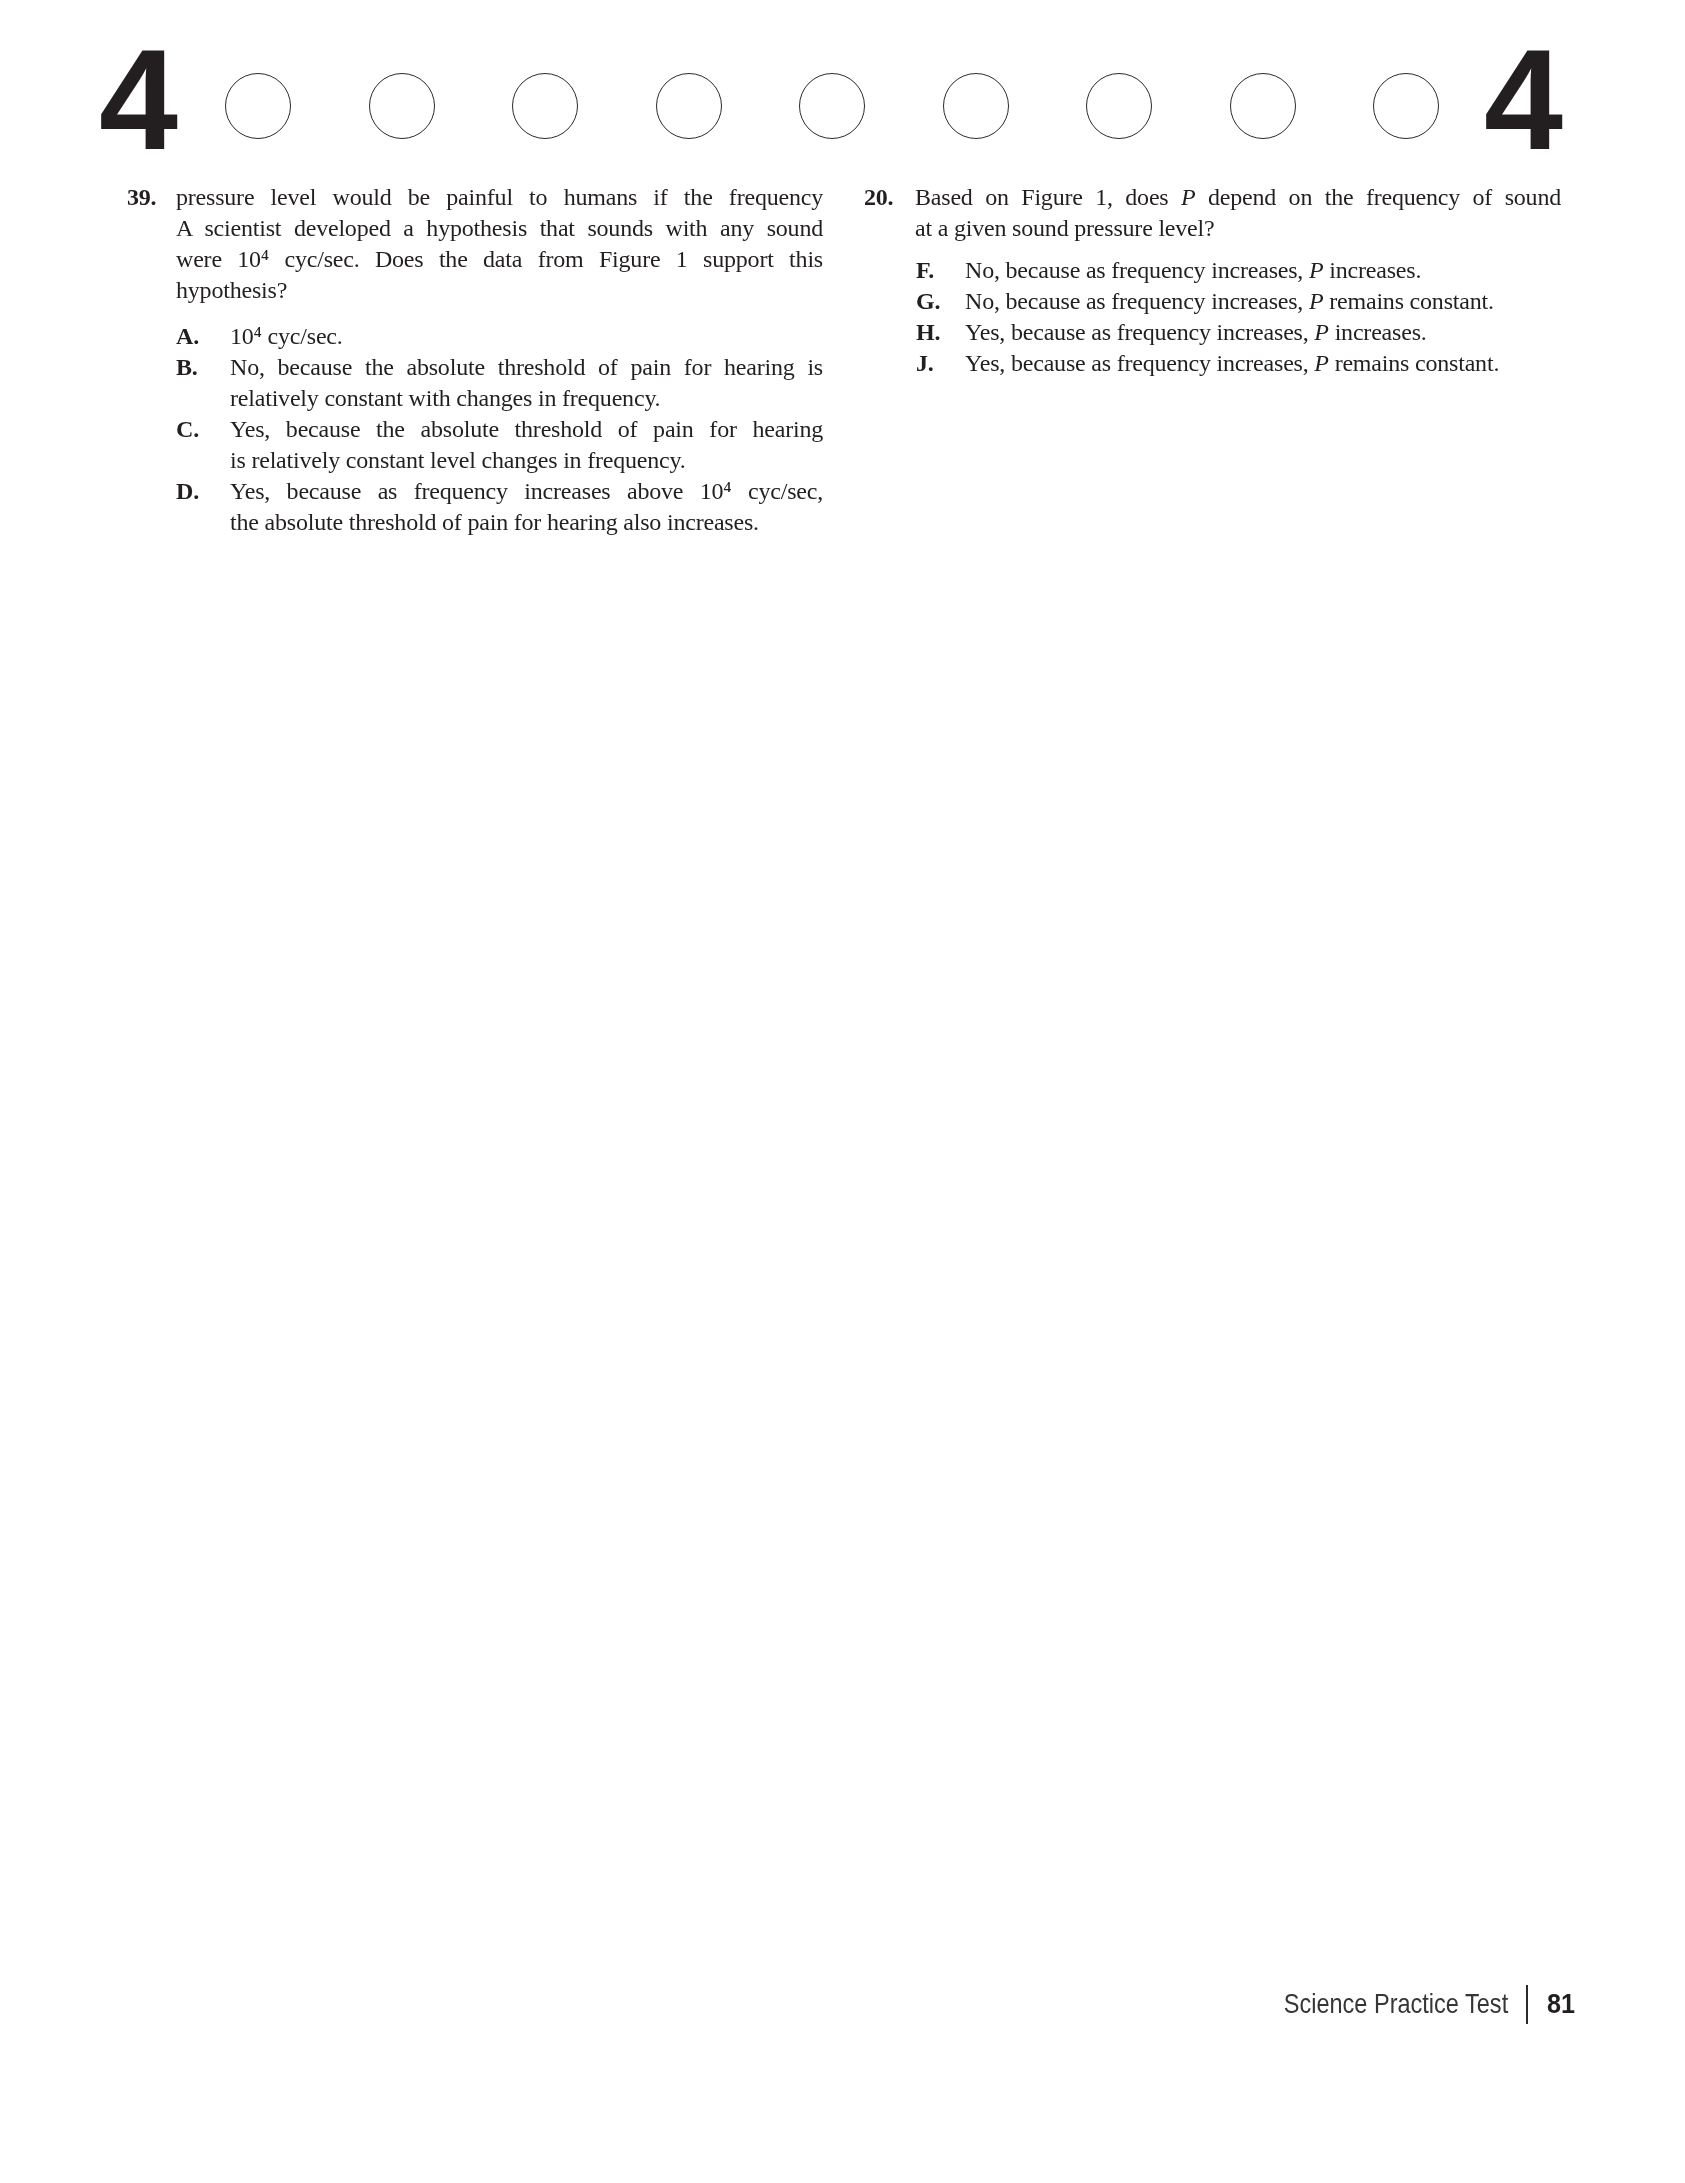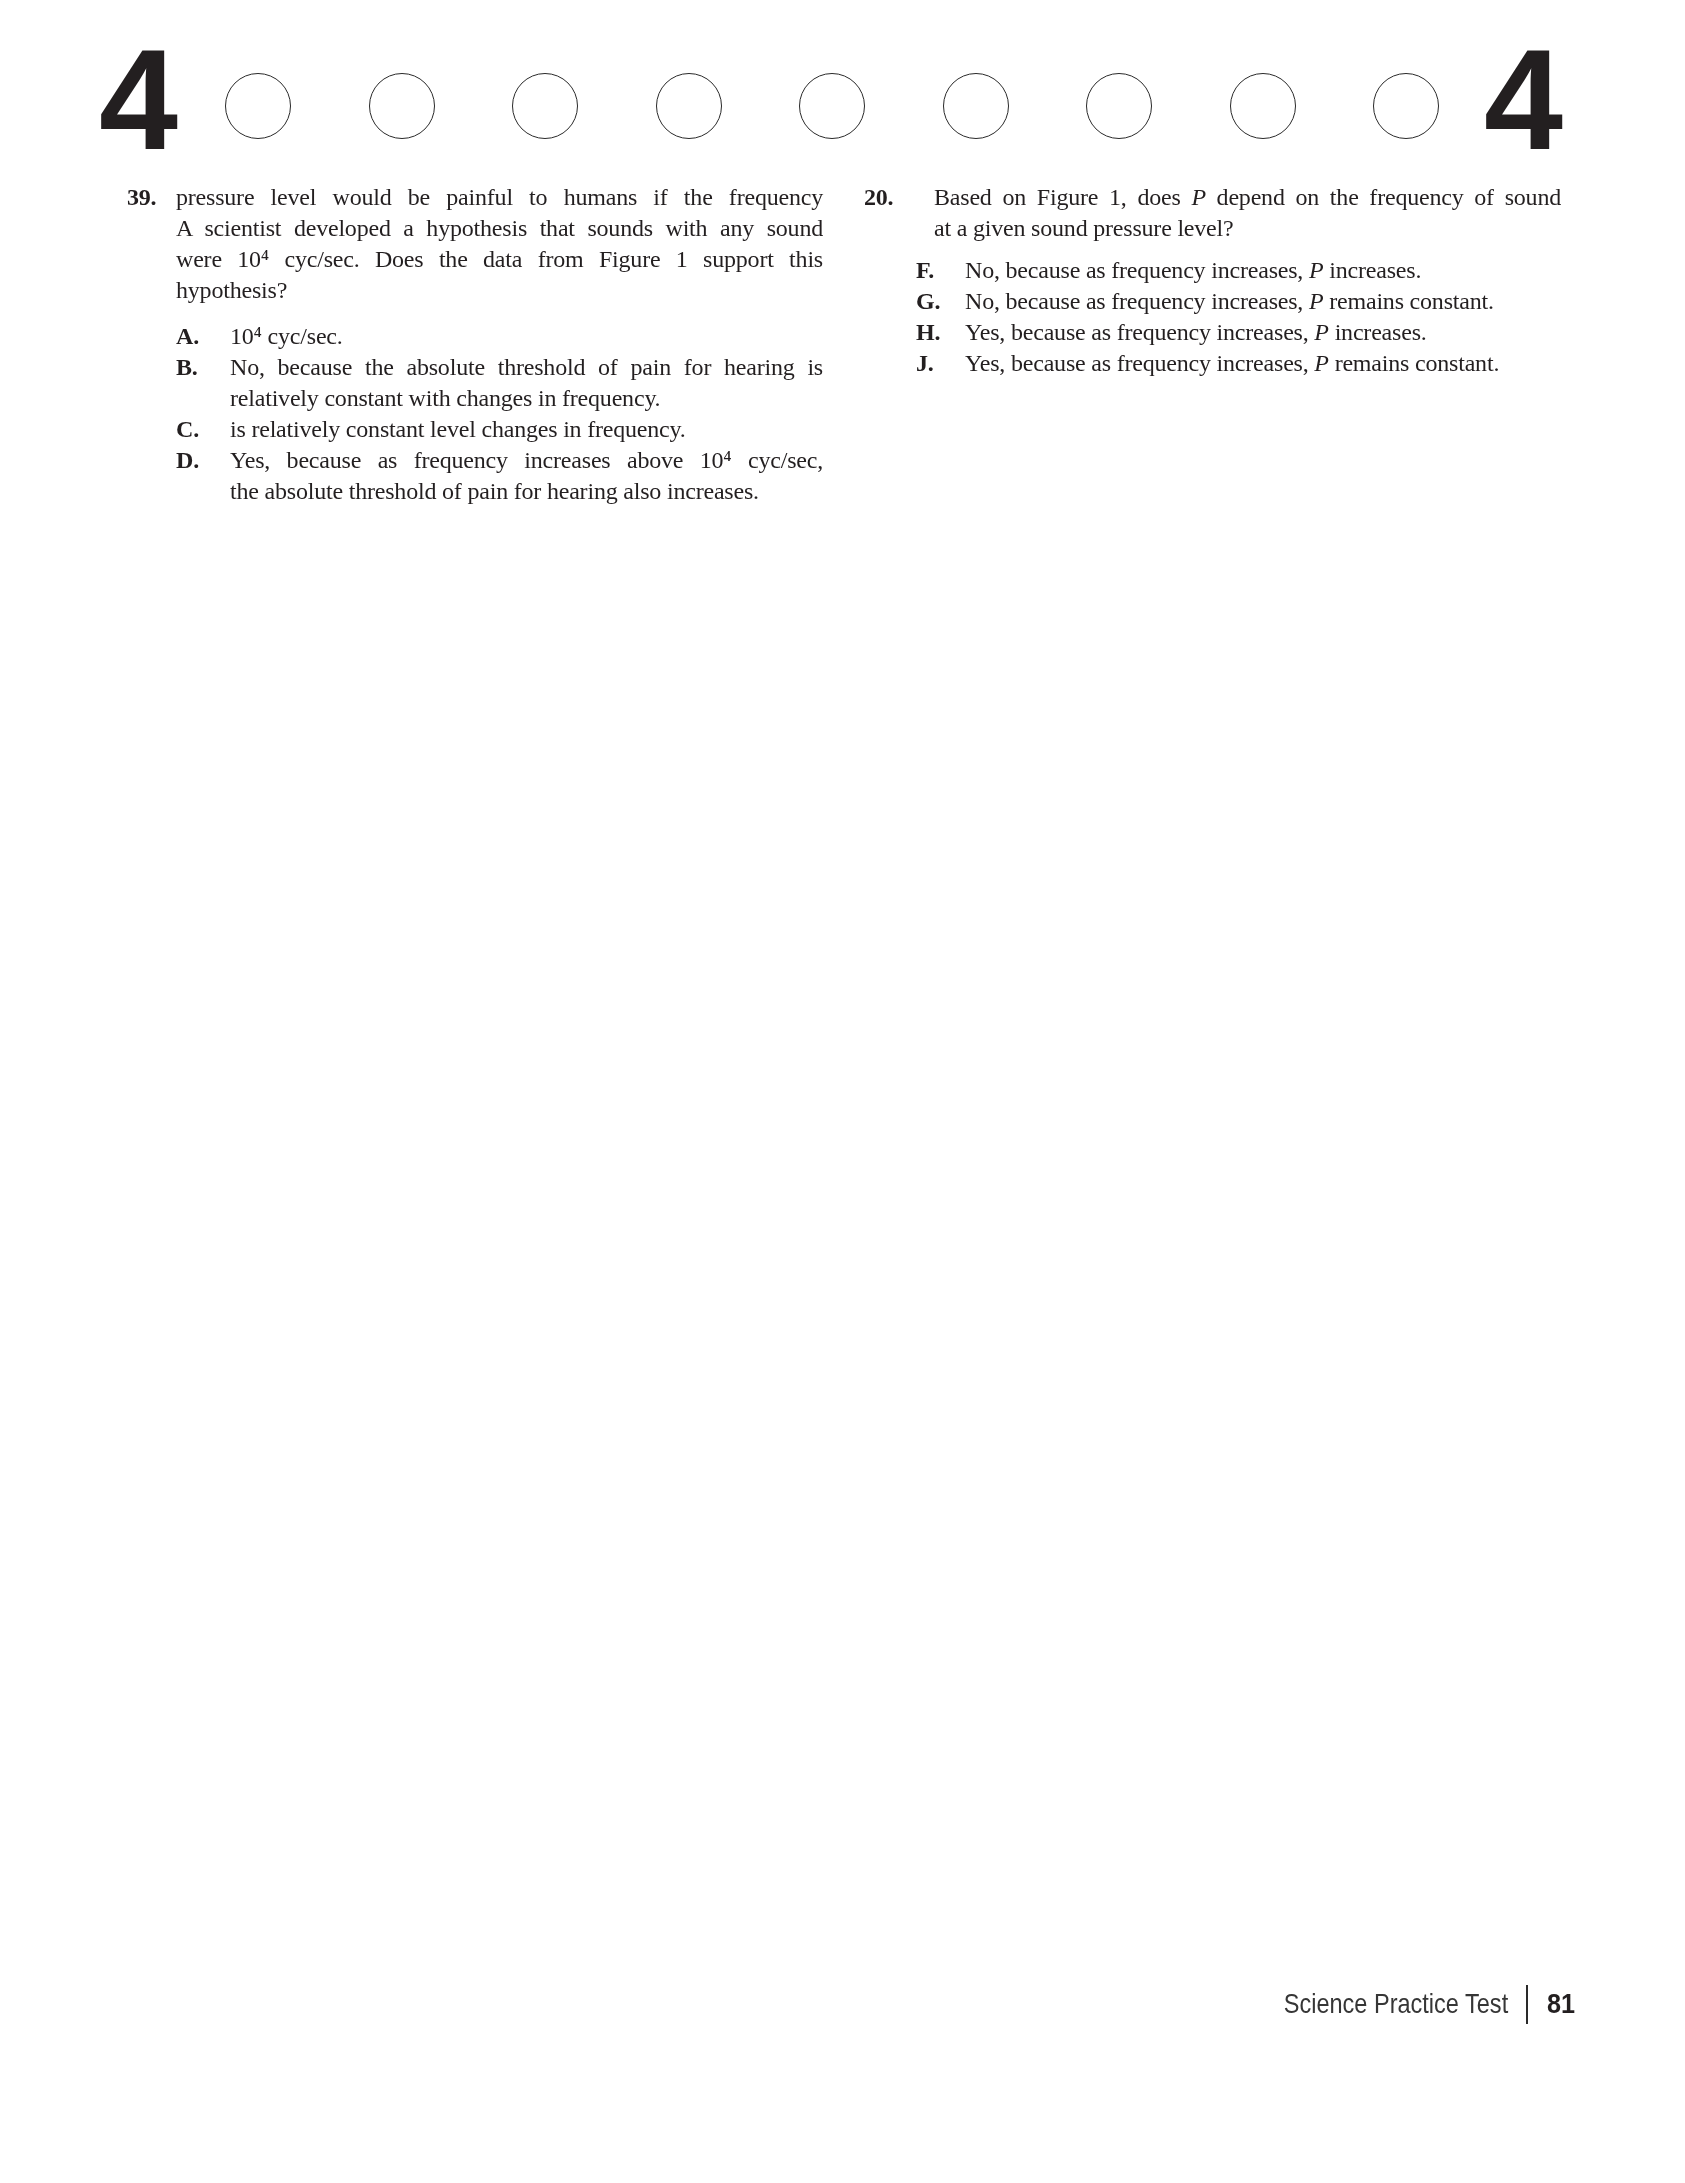--- a/index.html
+++ b/index.html
@@ -57,21 +57,21 @@
   #question-39 { left: 127px;  width: 696px; }
   #question-40 { left: 864px; width: 697px; }
 
   .q-number {
     position: absolute;
     left: 0;
     top: 0;
     font-weight: bold;
   }
   #question-39 .q-stem { margin-left: 49px; }
-  #question-40 .q-stem { margin-left: 70px; }
+  #question-40 .q-stem { margin-left: 51px; }
 
   #question-39 .options { margin-left: 49px; margin-top: 14.7px; }
   #question-40 .options { margin-left: 52px; margin-top: 11.4px; }
 
   .option { position: relative; }
   #question-39 .option { padding-left: 54px; }
   #question-40 .option { padding-left: 49px; }
 
   .opt-letter {
     position: absolute;
@@ -156,20 +156,21 @@
       <div class="option">
         <span class="opt-letter">B.</span>
         <div>
             <div class="tline">No, because the absolute threshold of pain for hearing is</div>
             <div class="tline-last">relatively constant with changes in frequency.</div>
           </div>
       </div>
       <div class="option">
         <span class="opt-letter">C.</span>
         <div>
+            <div class="tline">Yes, because the absolute threshold of pain for hearing</div>
             <div class="tline-last">is relatively constant level changes in frequency.</div>
           </div>
       </div>
       <div class="option">
         <span class="opt-letter">D.</span>
         <div>
             <div class="tline">Yes, because as frequency increases above 10⁴ cyc/sec,</div>
             <div class="tline-last">the absolute threshold of pain for hearing also increases.</div>
           </div>
       </div>

